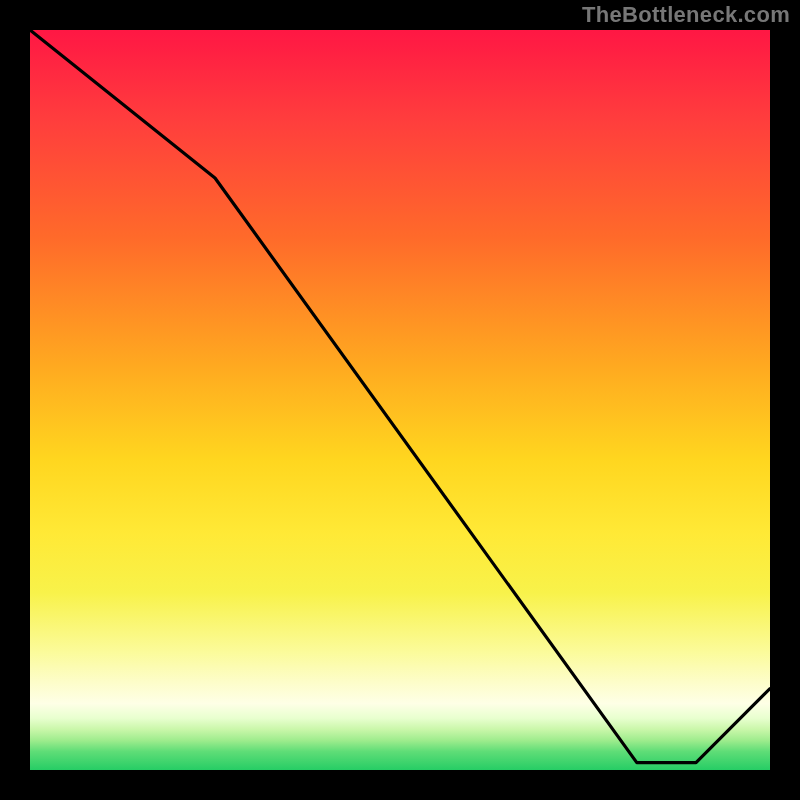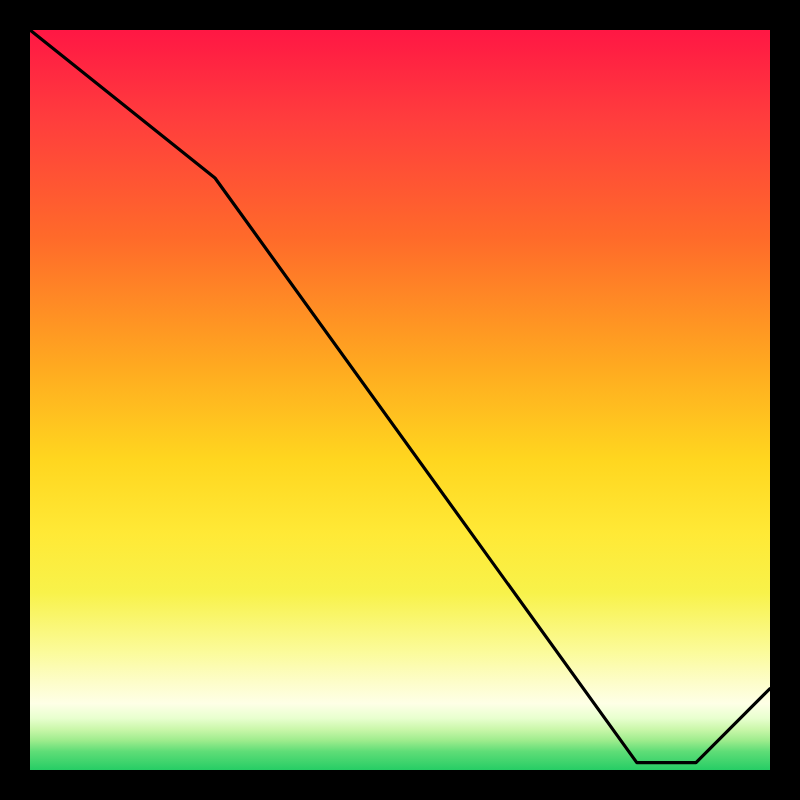--- a/index.html
+++ b/index.html
@@ -70,20 +70,21 @@
     letter-spacing: 0.5px;
     color: #c23131;
     white-space: nowrap;
     z-index: 30;
   }
 </style>
 </head>
 <body>
 
 <div class="frame">
+  <div class="watermark">TheBottleneck.com</div>
 
   <div class="plot">
     <div class="gradient"></div>
     <svg class="overlay" viewBox="0 0 740 740" preserveAspectRatio="none">
       <polyline id="series-line" fill="none" stroke="#000000" stroke-width="3.2" stroke-linejoin="round" stroke-linecap="round" points="0.0,0.0 185.0,148.0 606.8,732.6 666.0,732.6 740.0,658.6"></polyline>
     </svg>
     <div class="series-label" id="series-label" style="left: 598.4px; top: 718.6px;"></div>
   </div>
 </div>
 

